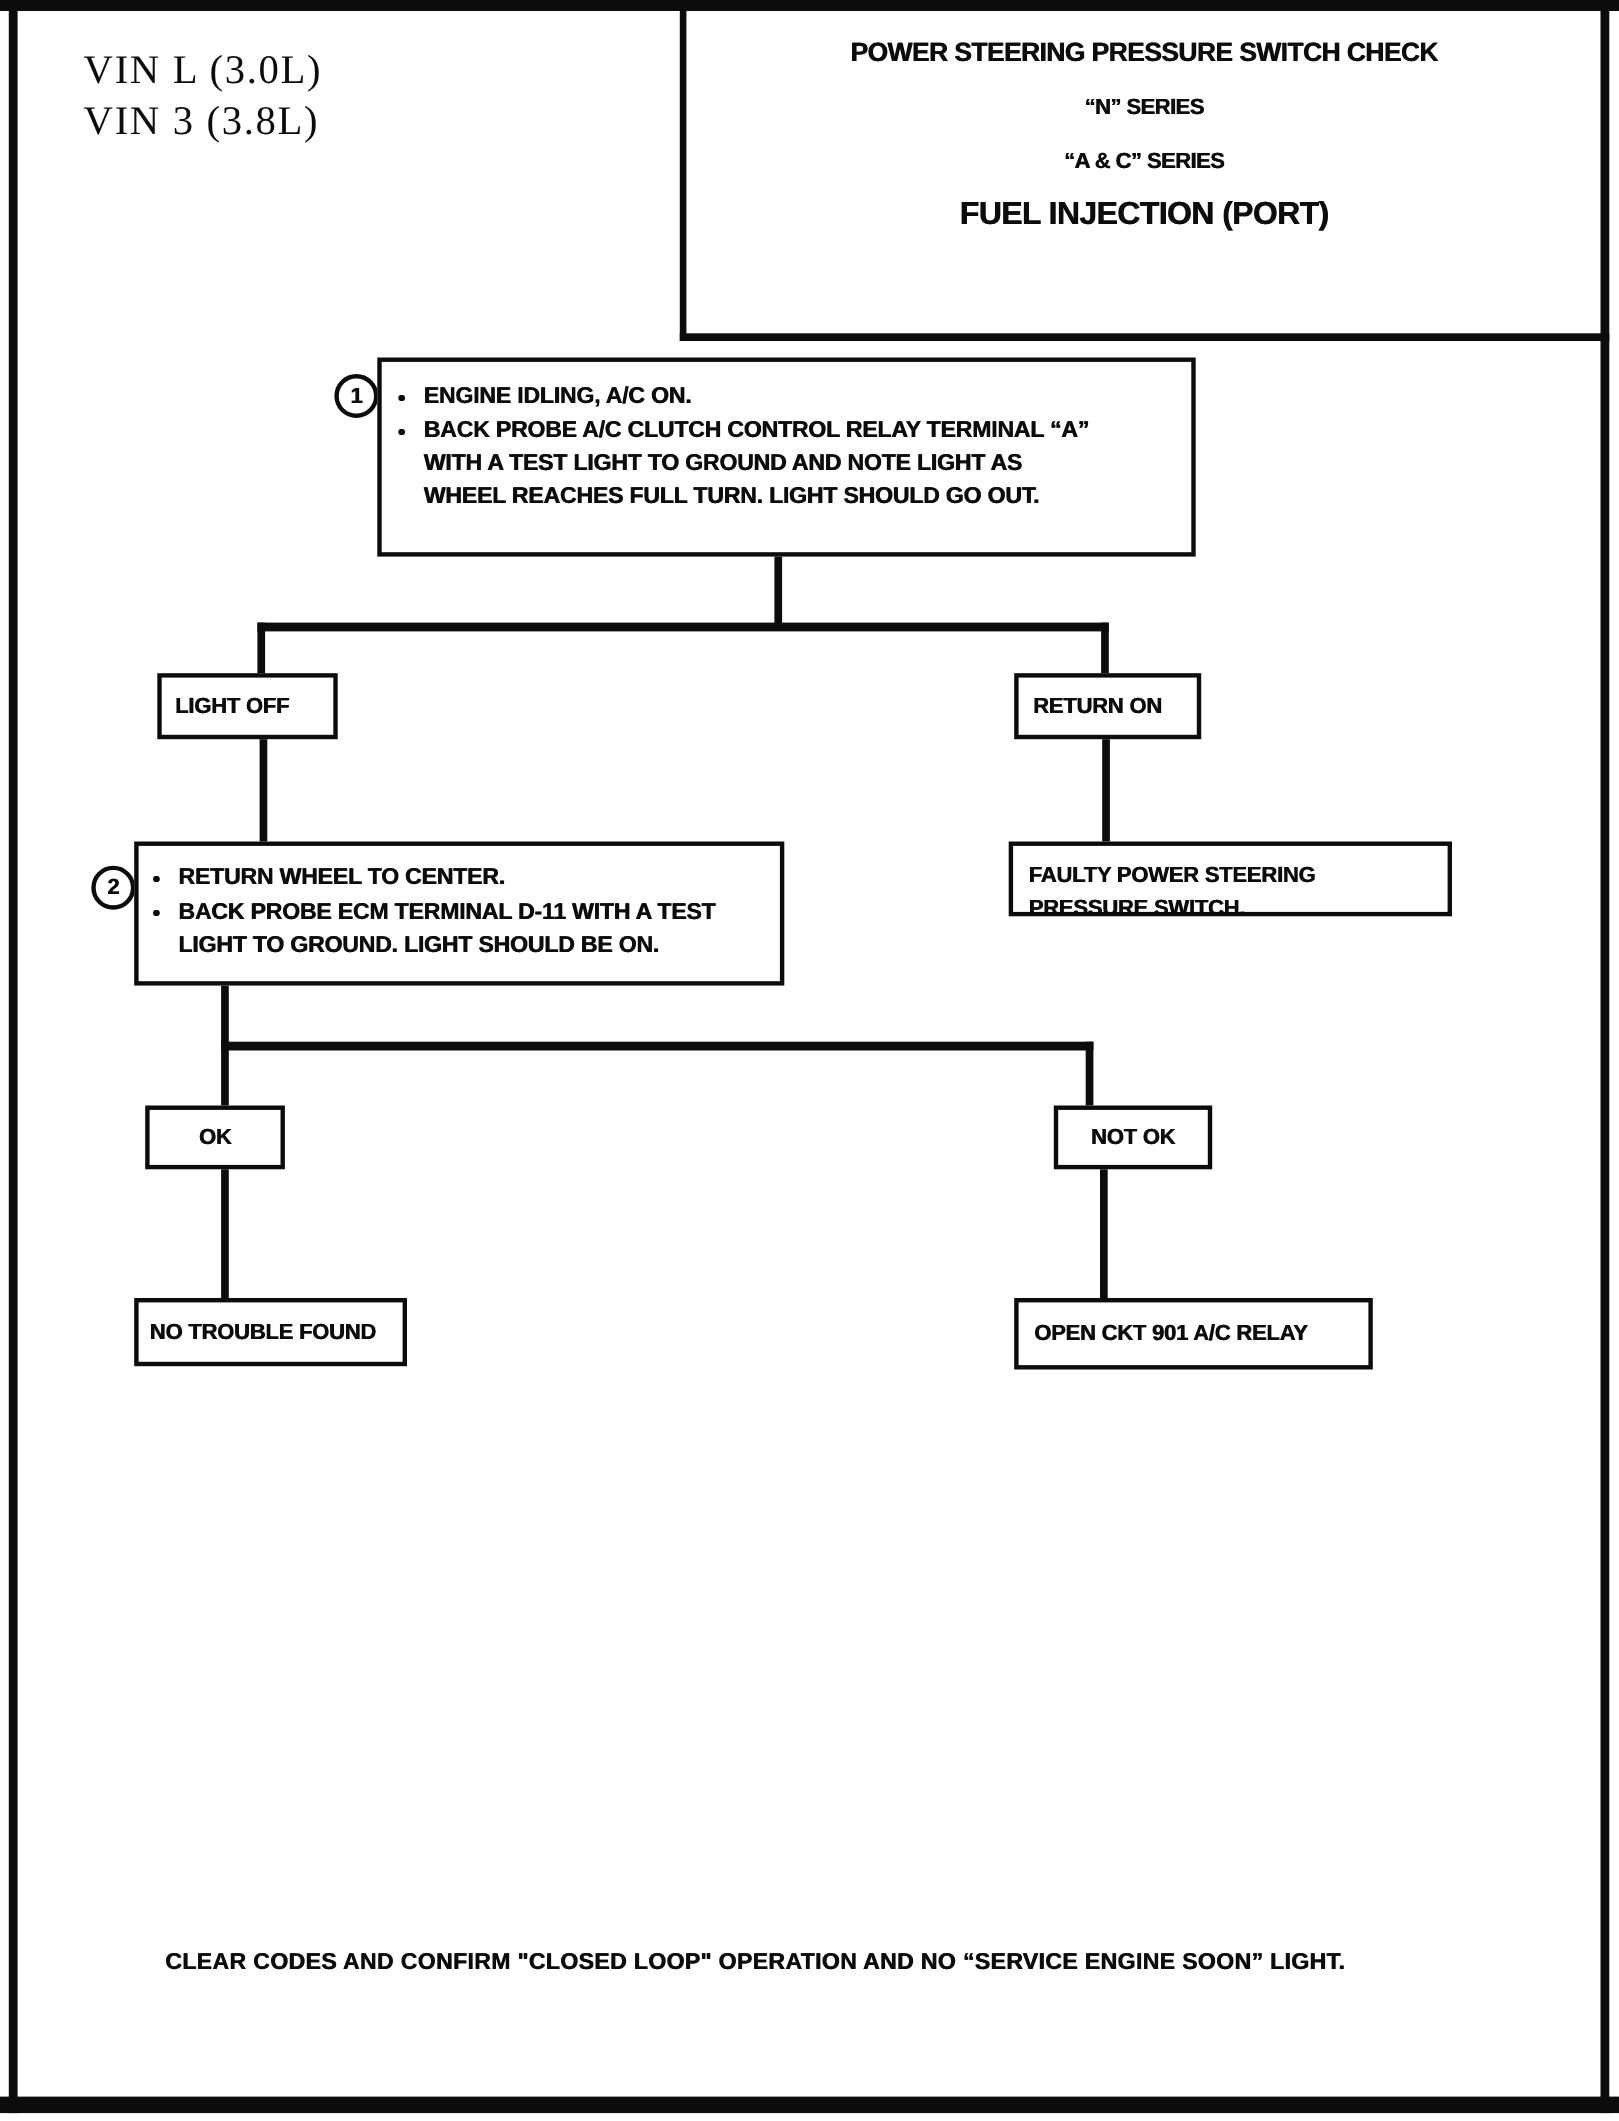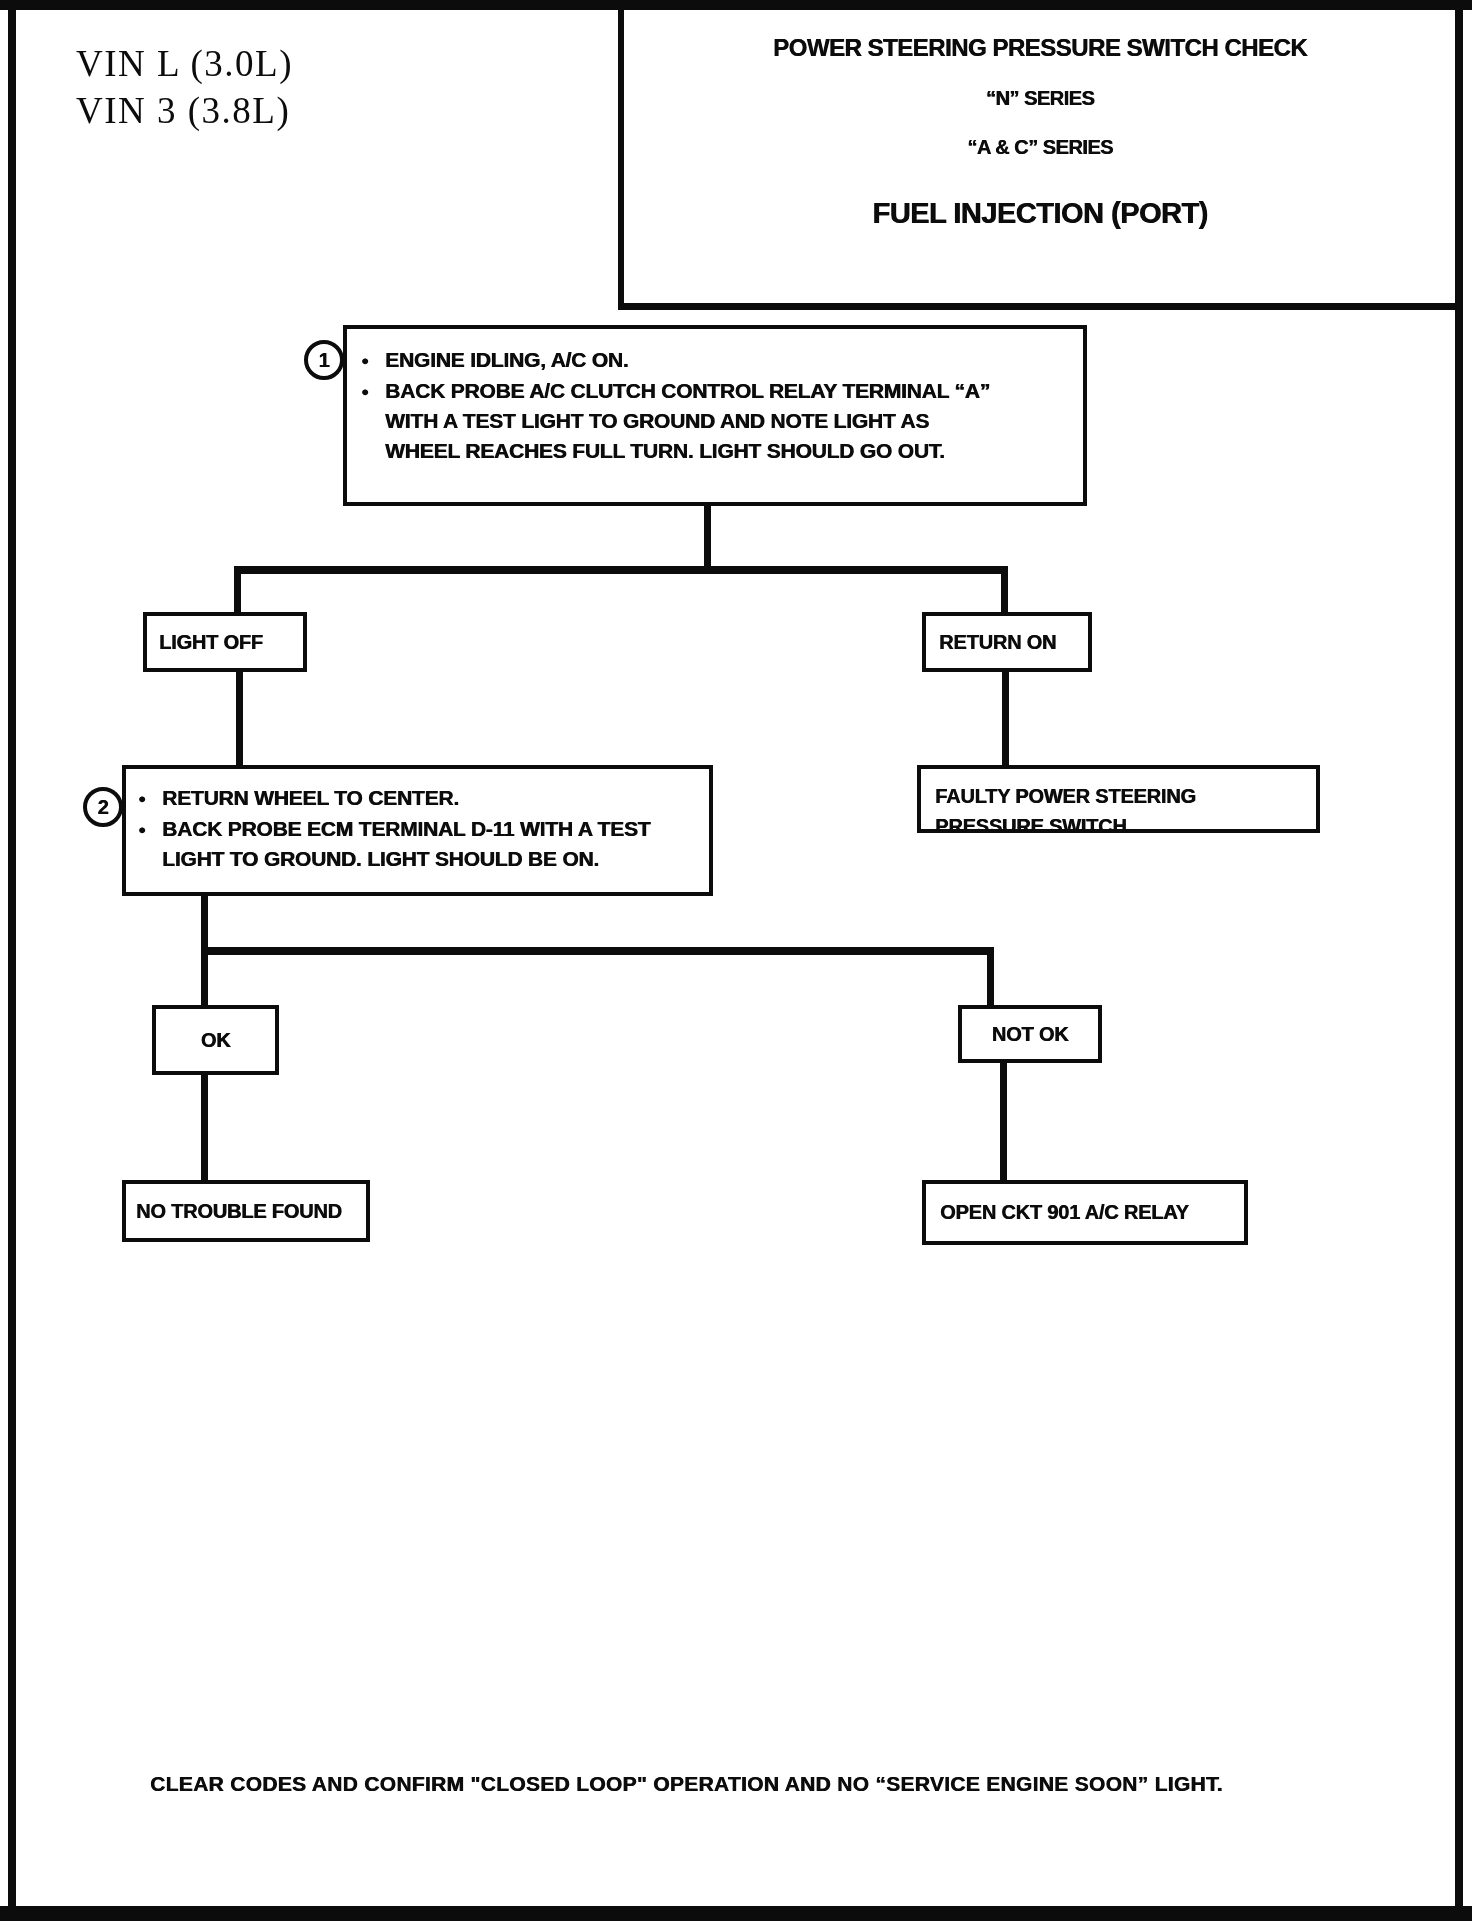--- a/index.html
+++ b/index.html
@@ -20,21 +20,21 @@
   .vin{
     position:absolute;left:76px;top:40px;
     font-family:"Liberation Serif",serif;
     font-size:37px;line-height:47px;letter-spacing:1.5px;
     color:#0c0c0c;
   }
   .titleblock{position:absolute;left:624px;top:18px;width:832px;text-align:center;}
   .t1{font-size:45px;line-height:52px;letter-spacing:-1px;}
   .t2{font-size:24px;line-height:40px;margin-top:10px;letter-spacing:-0.5px;}
   .t3{font-size:20px;line-height:38px;margin-top:11px;letter-spacing:-0.5px;}
-  .t4{font-size:29px;line-height:34px;margin-top:30px;letter-spacing:-0.5px;}
+  .t4{font-size:29px;line-height:34px;margin-top:12px;letter-spacing:-0.5px;}
   .numcircle{
     position:absolute;box-sizing:border-box;width:40px;height:40px;
     border:4px solid #0c0c0c;border-radius:50%;
     display:flex;align-items:center;justify-content:center;
     font-size:20px;font-weight:700;background:#fff;
   }
   .brow{display:flex;font-size:21px;line-height:30px;letter-spacing:-0.2px;}
   .dot{width:24px;flex:none;font-size:13px;padding-top:1px;}
   .lbl{
     display:flex;align-items:center;
@@ -105,19 +105,19 @@
     <span>RETURN WHEEL TO CENTER.</span>
   </div>
   <div class="brow heavy">
     <span class="dot">●</span>
     <span style="max-width:500px;">BACK PROBE ECM TERMINAL D-11 WITH A TEST LIGHT TO GROUND. LIGHT SHOULD BE ON.</span>
   </div>
 </div>
 
 <div class="fbox wrap2 heavy" style="left:917px;top:765px;width:403px;height:68px;padding:12px 14px 0 14px;">FAULTY POWER STEERING PRESSURE SWITCH.</div>
 
-<div class="fbox lbl center heavy" style="left:132px;top:1005px;width:127px;height:70px;margin-left:20px;">OK</div>
+<div class="fbox lbl center heavy" style="left:132px;top:1005px;width:127px;height:58px;">OK</div>
 <div class="fbox lbl center heavy" style="left:910px;top:1005px;width:144px;height:58px;margin-left:48px;">NOT OK</div>
 
 <div class="fbox lbl heavy" style="left:122px;top:1180px;width:248px;height:62px;padding-left:10px;">NO TROUBLE FOUND</div>
 <div class="fbox lbl heavy" style="left:922px;top:1180px;width:326px;height:65px;padding-left:14px;">OPEN CKT 901 A/C RELAY</div>
 
 <div class="footer heavy">CLEAR CODES AND CONFIRM "CLOSED LOOP" OPERATION AND NO “SERVICE ENGINE SOON” LIGHT.</div>
 
 </body></html>

